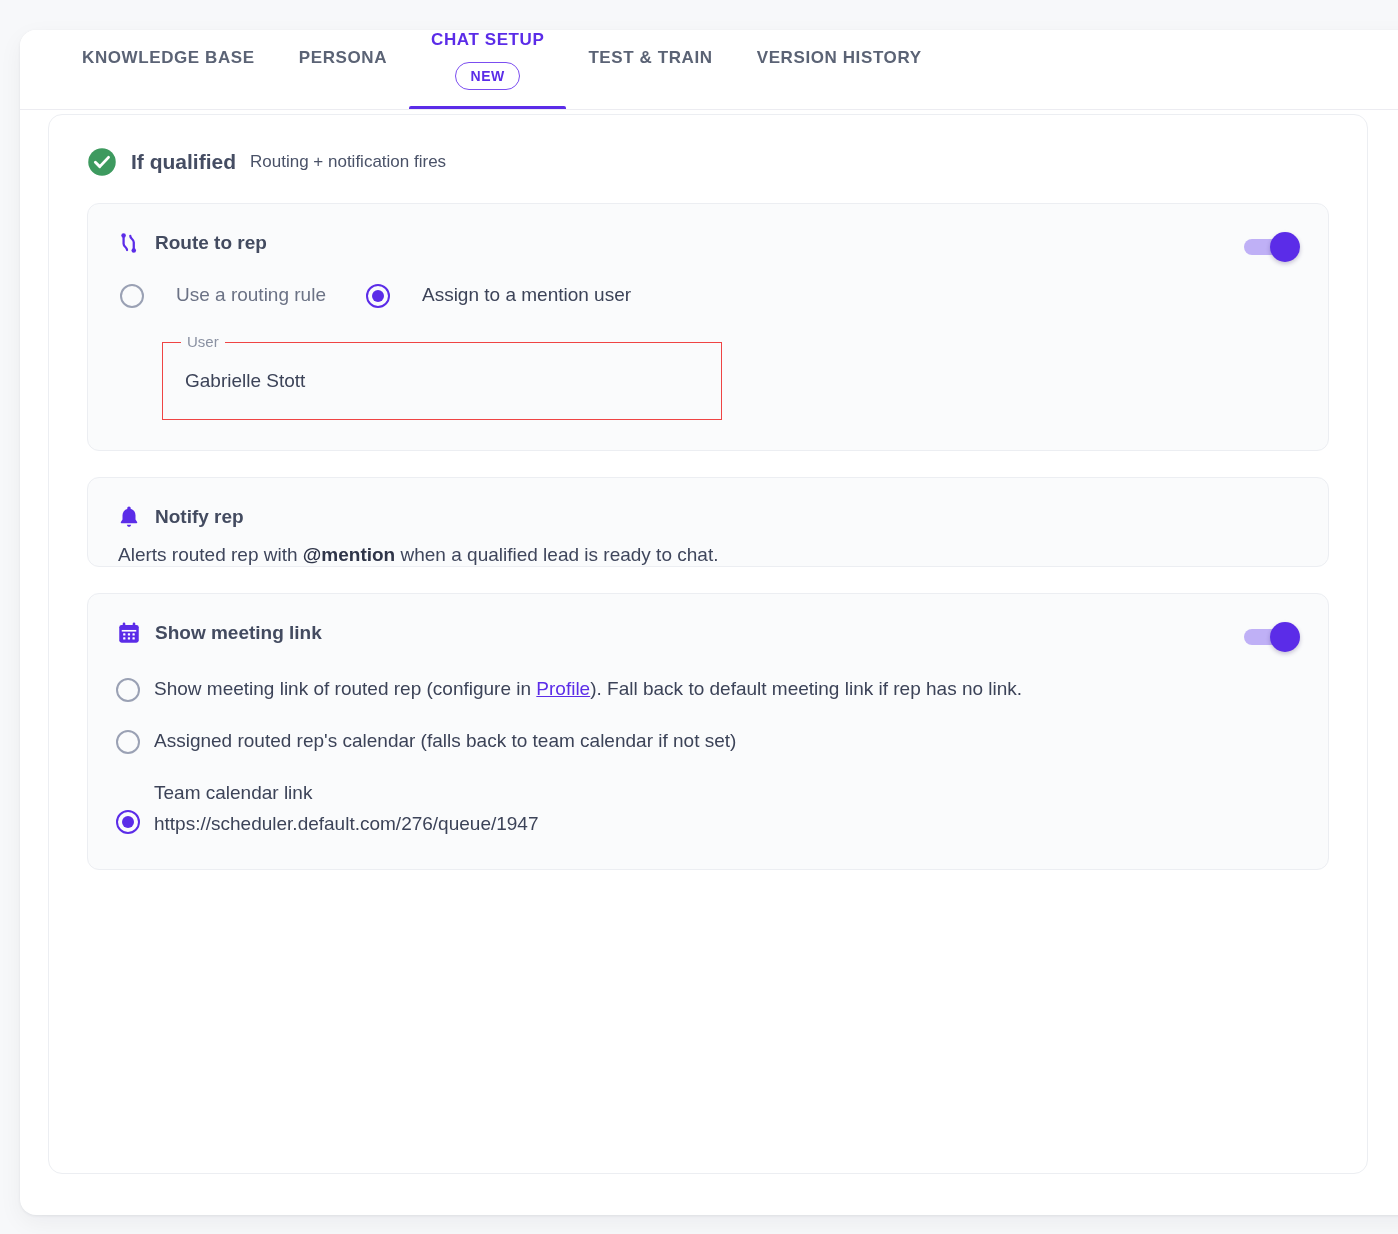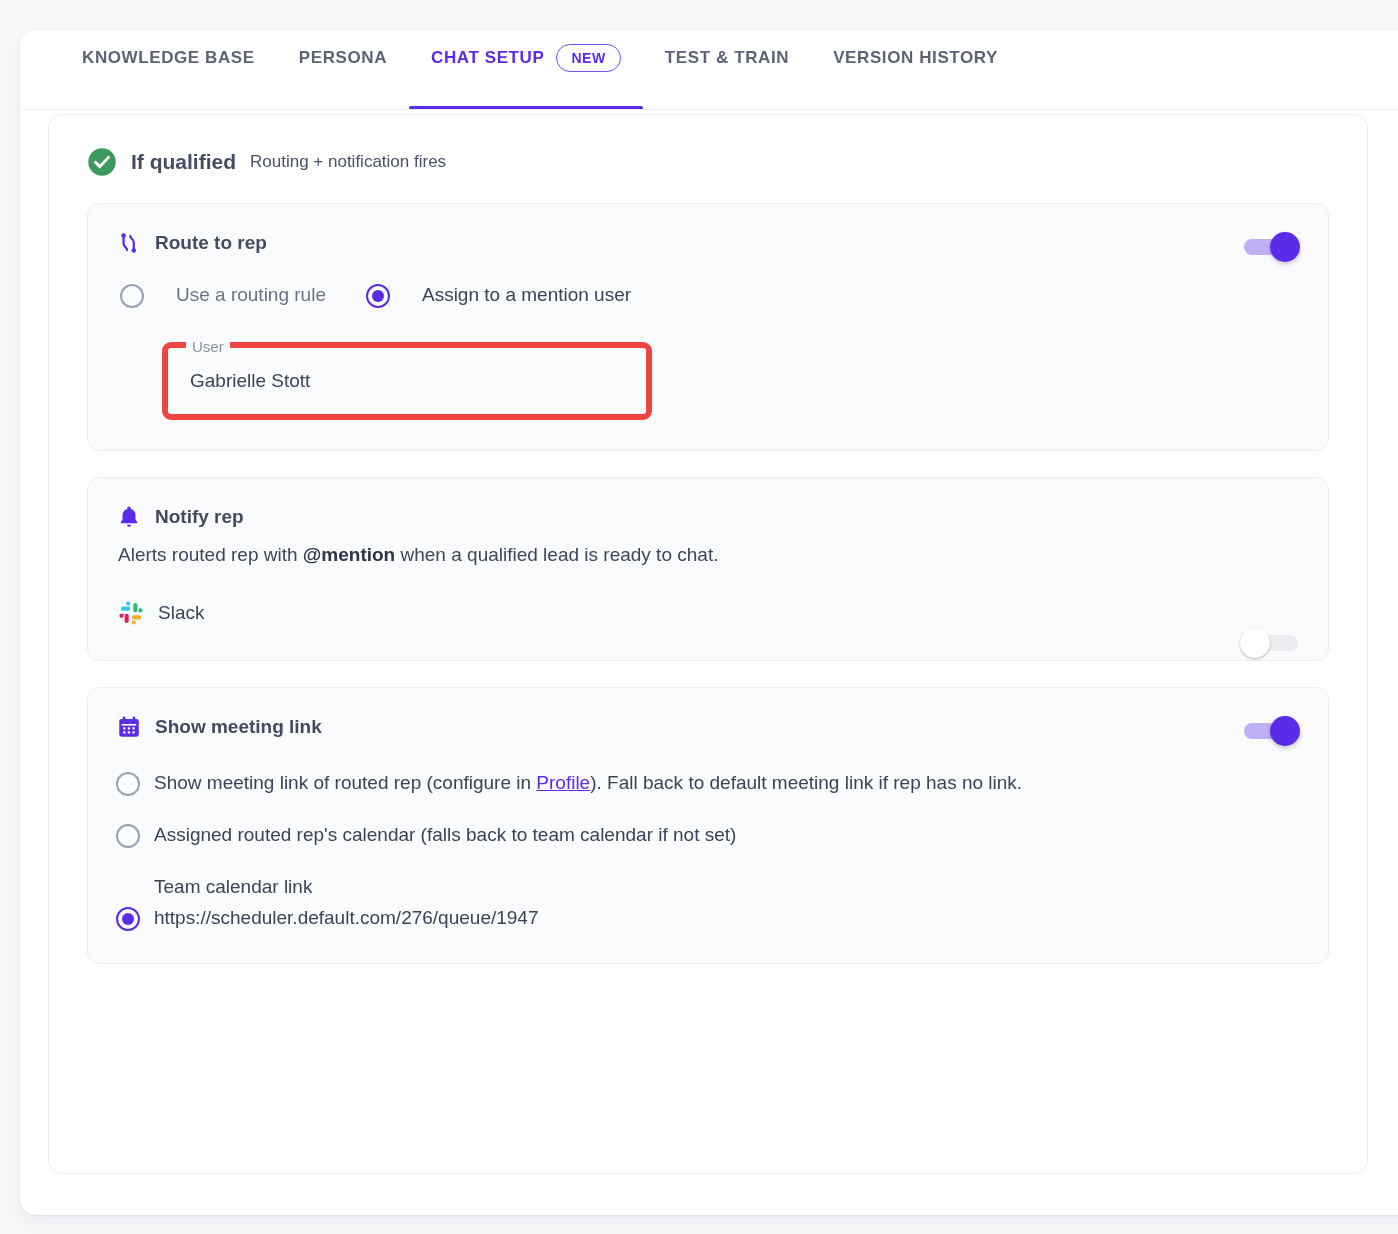--- a/index.html
+++ b/index.html
@@ -48,21 +48,21 @@
     gap: 12px;
     height: 100%;
     padding: 0 22px 24px 22px;
     font-size: 17px;
     font-weight: bold;
     letter-spacing: .6px;
     color: #5b6375;
     cursor: pointer;
     white-space: nowrap;
   }
-  .tab.active { color: #5b2ce8; }
+  .tab.active { color: #5b2ce8; flex-direction: column; }
   .tab.active::after {
     content: "";
     position: absolute;
     left: 0; right: 0; bottom: 0;
     height: 3px;
     background: #5b2ce8;
     border-radius: 2px 2px 0 0;
   }
   .newbadge {
     display: inline-flex;
@@ -187,24 +187,24 @@
   .radio-label.dark { color: #3c4358; }
 
   
   .route-body { padding: 28px 28px 30px 28px; }
   .route-radios { display: flex; align-items: center; gap: 40px; padding-left: 4px; }
 
   
   .field {
     position: relative;
     margin: 34px 0 0 46px;
-    width: 490px;
+    width: 560px;
     height: 78px;
-    border: 6px solid #ef4444;
-    border-radius: 9px;
+    border: 1px solid #ef4444;
+    border-radius: 0;
     background: transparent;
     cursor: text;
   }
   .field-label {
     position: absolute;
     left: 18px; top: -10px;
     padding: 0 6px;
     background: #fafbfc;
     font-size: 15px;
     color: #8a91a2;
@@ -231,21 +231,21 @@
     padding: 34px 28px 34px 30px;
   }
   .slack-label { font-size: 19px; color: #3c4358; }
   .slack-icon { width: 26px; height: 26px; flex: none; display: block; }
   .slack-switch { position: absolute; right: 26px; top: 146px; }
 
   
   .meet-body { padding: 30px 28px 30px 28px; }
   .meet-opt {
     display: flex;
-    align-items: flex-end;
+    align-items: center;
     gap: 14px;
     margin-bottom: 26px;
   }
   .meet-opt:last-child { margin-bottom: 2px; }
   .meet-opt .radio { margin-top: 1px; }
   .meet-text { font-size: 19px; color: #3c4358; line-height: 1.38; }
   .meet-text a, .link {
     color: #5b2ce8;
     text-decoration: underline;
     cursor: pointer;
@@ -338,33 +338,20 @@
           <path d="M12 2.4c-.9 0-1.6.7-1.6 1.6v.5C7.8 5.2 6 7.5 6 10.3v4.1l-1.5 2.3c-.3.5 0 1.1.6 1.1h13.8c.6 0 .9-.6.6-1.1L18 14.4v-4.1c0-2.8-1.8-5.1-4.4-5.8v-.5c0-.9-.7-1.6-1.6-1.6z" fill="#5b2ce8"></path>
           <path d="M10 19.2c.2 1.1 1 1.9 2 1.9s1.8-.8 2-1.9z" fill="#5b2ce8"></path>
         </svg>
         <span class="card-title">Notify rep</span>
       </div>
 
       <div class="notify-desc">
         <span>Alerts routed rep with </span><b>@mention</b><span> when a qualified lead is ready to chat.</span>
       </div>
 
-      <div class="slack-row">
-        <svg class="slack-icon" viewBox="0 0 24 24">
-          <path d="M5.1 14.6a1.9 1.9 0 1 1-1.9-1.9h1.9v1.9z" fill="#e01e5a"></path>
-          <path d="M6.1 14.6a1.9 1.9 0 0 1 3.8 0v4.8a1.9 1.9 0 0 1-3.8 0v-4.8z" fill="#e01e5a"></path>
-          <path d="M9.4 5.1a1.9 1.9 0 1 1 1.9-1.9v1.9H9.4z" fill="#36c5f0"></path>
-          <path d="M9.4 6.1a1.9 1.9 0 0 1 0 3.8H4.6a1.9 1.9 0 0 1 0-3.8h4.8z" fill="#36c5f0"></path>
-          <path d="M18.9 9.4a1.9 1.9 0 1 1 1.9 1.9h-1.9V9.4z" fill="#2eb67d"></path>
-          <path d="M17.9 9.4a1.9 1.9 0 0 1-3.8 0V4.6a1.9 1.9 0 0 1 3.8 0v4.8z" fill="#2eb67d"></path>
-          <path d="M14.6 18.9a1.9 1.9 0 1 1-1.9 1.9v-1.9h1.9z" fill="#ecb22e"></path>
-          <path d="M14.6 17.9a1.9 1.9 0 0 1 0-3.8h4.8a1.9 1.9 0 0 1 0 3.8h-4.8z" fill="#ecb22e"></path>
-        </svg>
-        <span class="slack-label">Slack</span>
-      </div>
 
       <div class="switch off slack-switch">
         <span class="track"></span>
         <span class="thumb"></span>
       </div>
     </div>
 
     <div class="card">
       <div class="card-head">
         <svg class="card-icon" viewBox="0 0 24 24">

